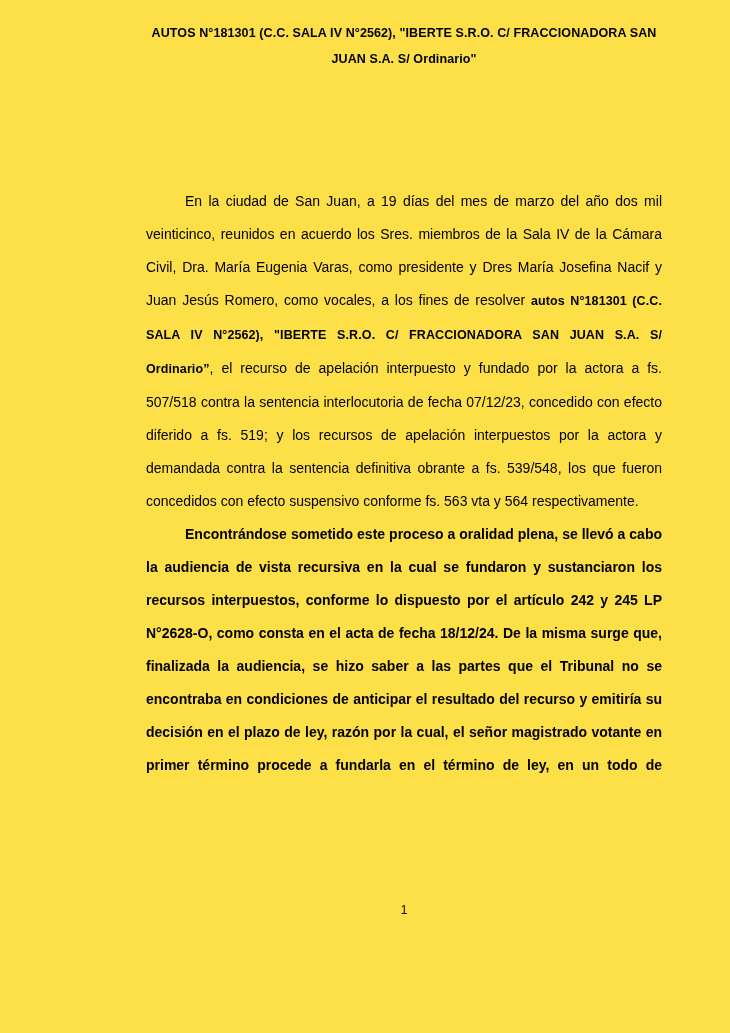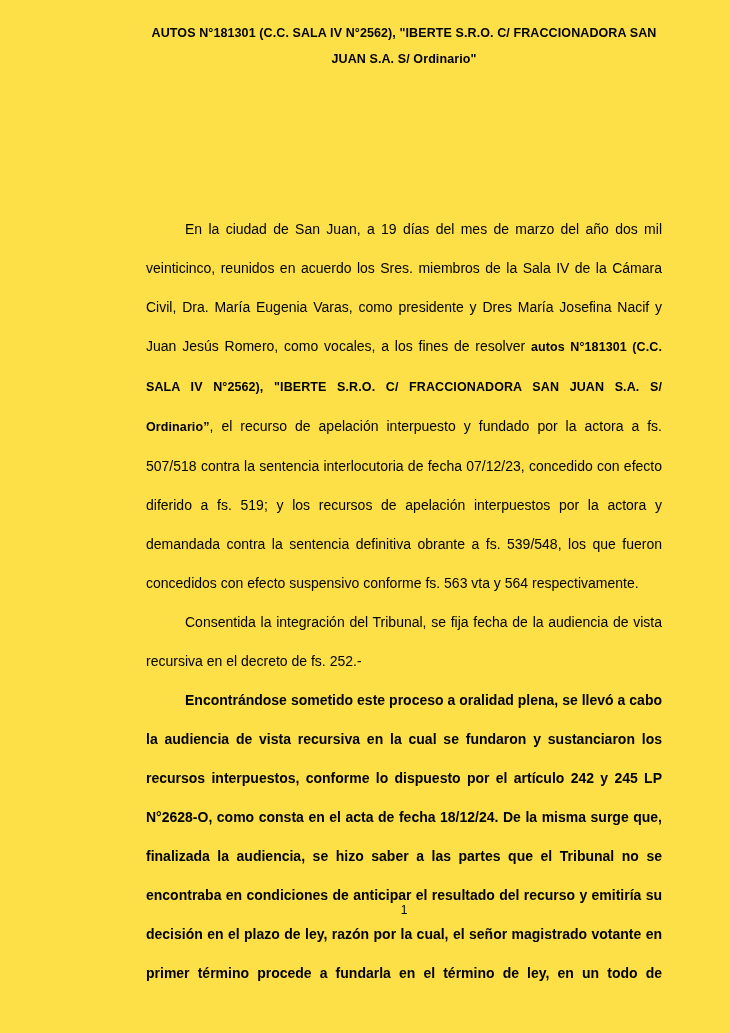--- a/index.html
+++ b/index.html
@@ -23,25 +23,25 @@
     width: 594px;
     text-align: center;
     font-weight: bold;
     font-size: 12.5px;
     line-height: 26px;
     letter-spacing: 0.1px;
     white-space: nowrap;
   }
   .doc-body {
     position: absolute;
-    top: 210px;
+    top: 185px;
     left: 146px;
     width: 516px;
     font-size: 14px;
-    line-height: 39px;
+    line-height: 33px;
     text-align: justify;
   }
   .doc-body p {
     margin: 0;
     text-indent: 39px;
   }
   .doc-body p.continued {
     text-align-last: justify;
     font-weight: bold;
   }
@@ -65,19 +65,18 @@
 
 <div class="page">
 
   <div class="doc-header">
     <div>AUTOS N°181301 (C.C. SALA IV N°2562), "IBERTE S.R.O. C/ FRACCIONADORA SAN</div>
     <div>JUAN S.A. S/ Ordinario"</div>
   </div>
 
   <div class="doc-body">
       <p><span>En la ciudad de San Juan, a 19 días del mes de marzo del año dos mil veinticinco, reunidos en acuerdo los Sres. miembros de la Sala IV de la Cámara Civil, Dra. María Eugenia Varas, como presidente y Dres María Josefina Nacif y Juan Jesús Romero, como vocales, a los fines de resolver </span><span class="bold-run">autos N°181301 (C.C. SALA IV N°2562), "IBERTE S.R.O. C/ FRACCIONADORA SAN JUAN S.A. S/ Ordinario”</span><span>, el recurso de apelación interpuesto y fundado por la actora a fs. 507/518 contra la sentencia interlocutoria de fecha 07/12/23, concedido con efecto diferido a fs. 519; y los recursos de apelación interpuestos por la actora y demandada contra la sentencia definitiva obrante a fs. 539/548, los que fueron concedidos con efecto suspensivo conforme fs. 563 vta y 564 respectivamente.</span></p>
-      <p><span>Consentida la integración del Tribunal, se fija fecha de la audiencia de vista recursiva en el decreto de fs. 252.-</span></p>
       <p class="continued"><span>Encontrándose sometido este proceso a oralidad plena, se llevó a cabo la audiencia de vista recursiva en la cual se fundaron y sustanciaron los recursos interpuestos, conforme lo dispuesto por el artículo 242 y 245 LP N°2628-O, como consta en el acta de fecha 18/12/24. De la misma surge que, finalizada la audiencia, se hizo saber a las partes que el Tribunal no se encontraba en condiciones de anticipar el resultado del recurso y emitiría su decisión en el plazo de ley, razón por la cual, el señor magistrado votante en primer término procede a fundarla en el término de ley, en un todo de</span></p>
     </div>
 
   <div class="doc-footer">1</div>
 
 </div>
 
 </body></html>

